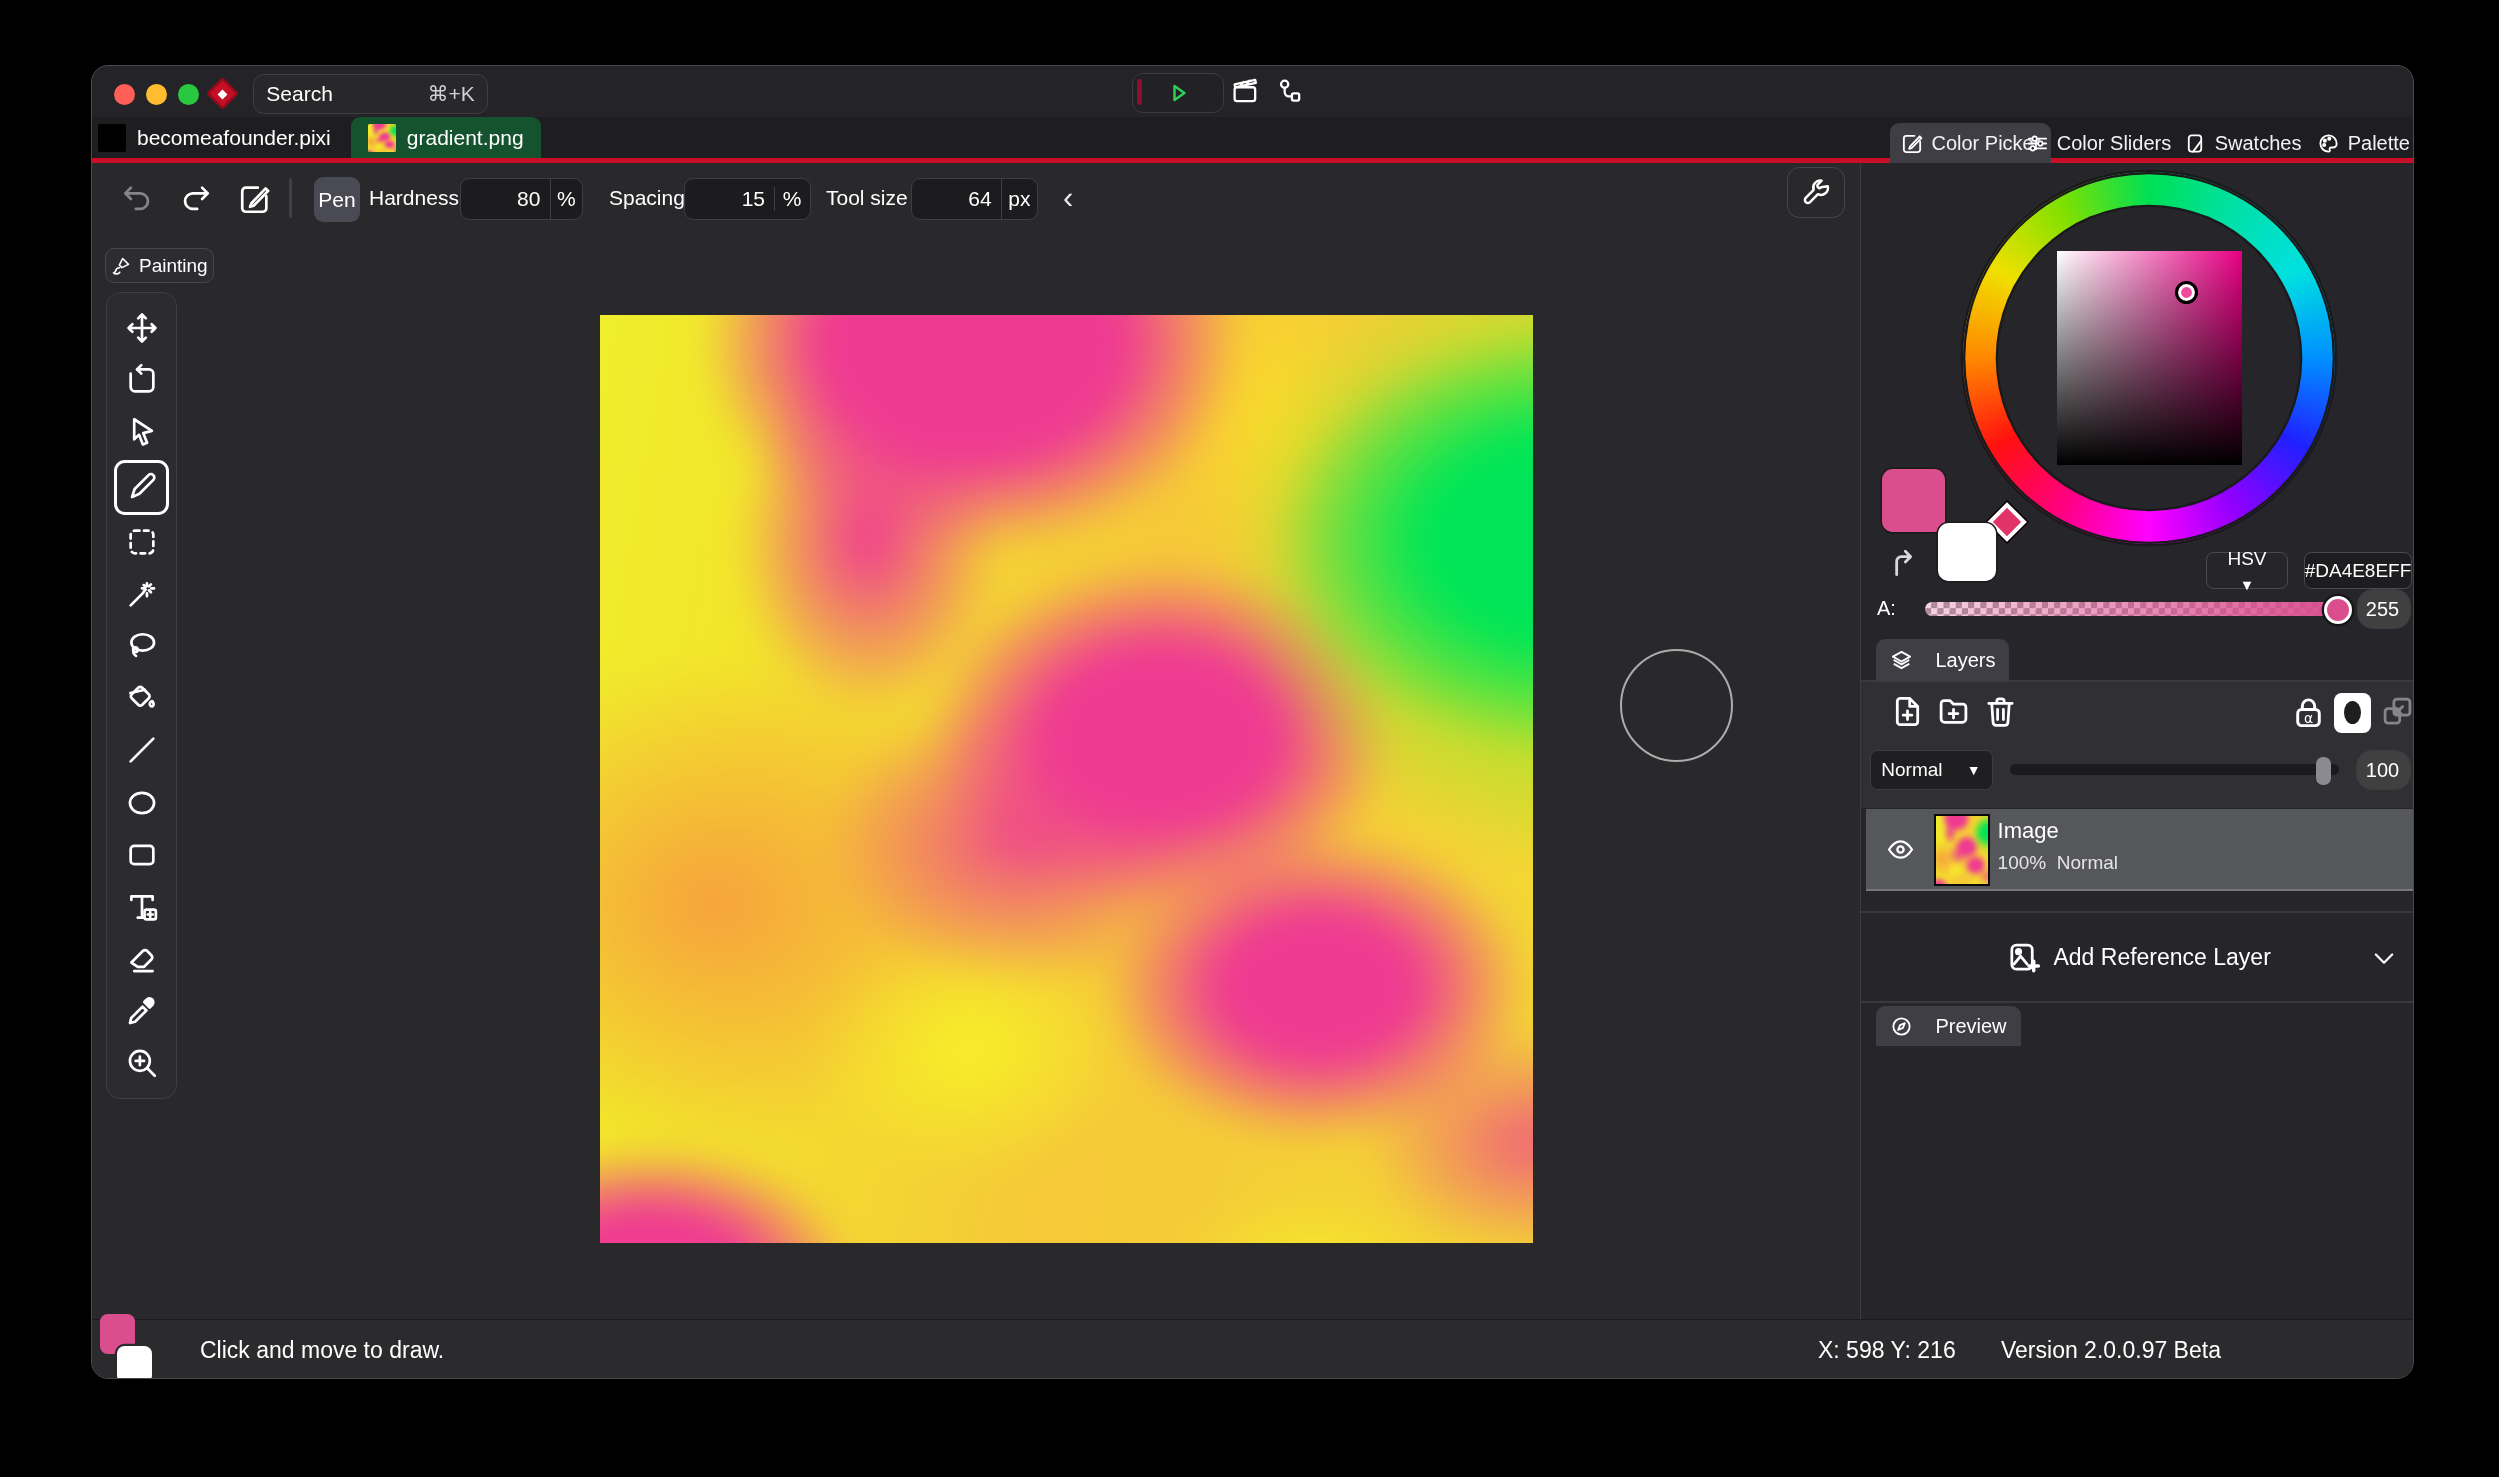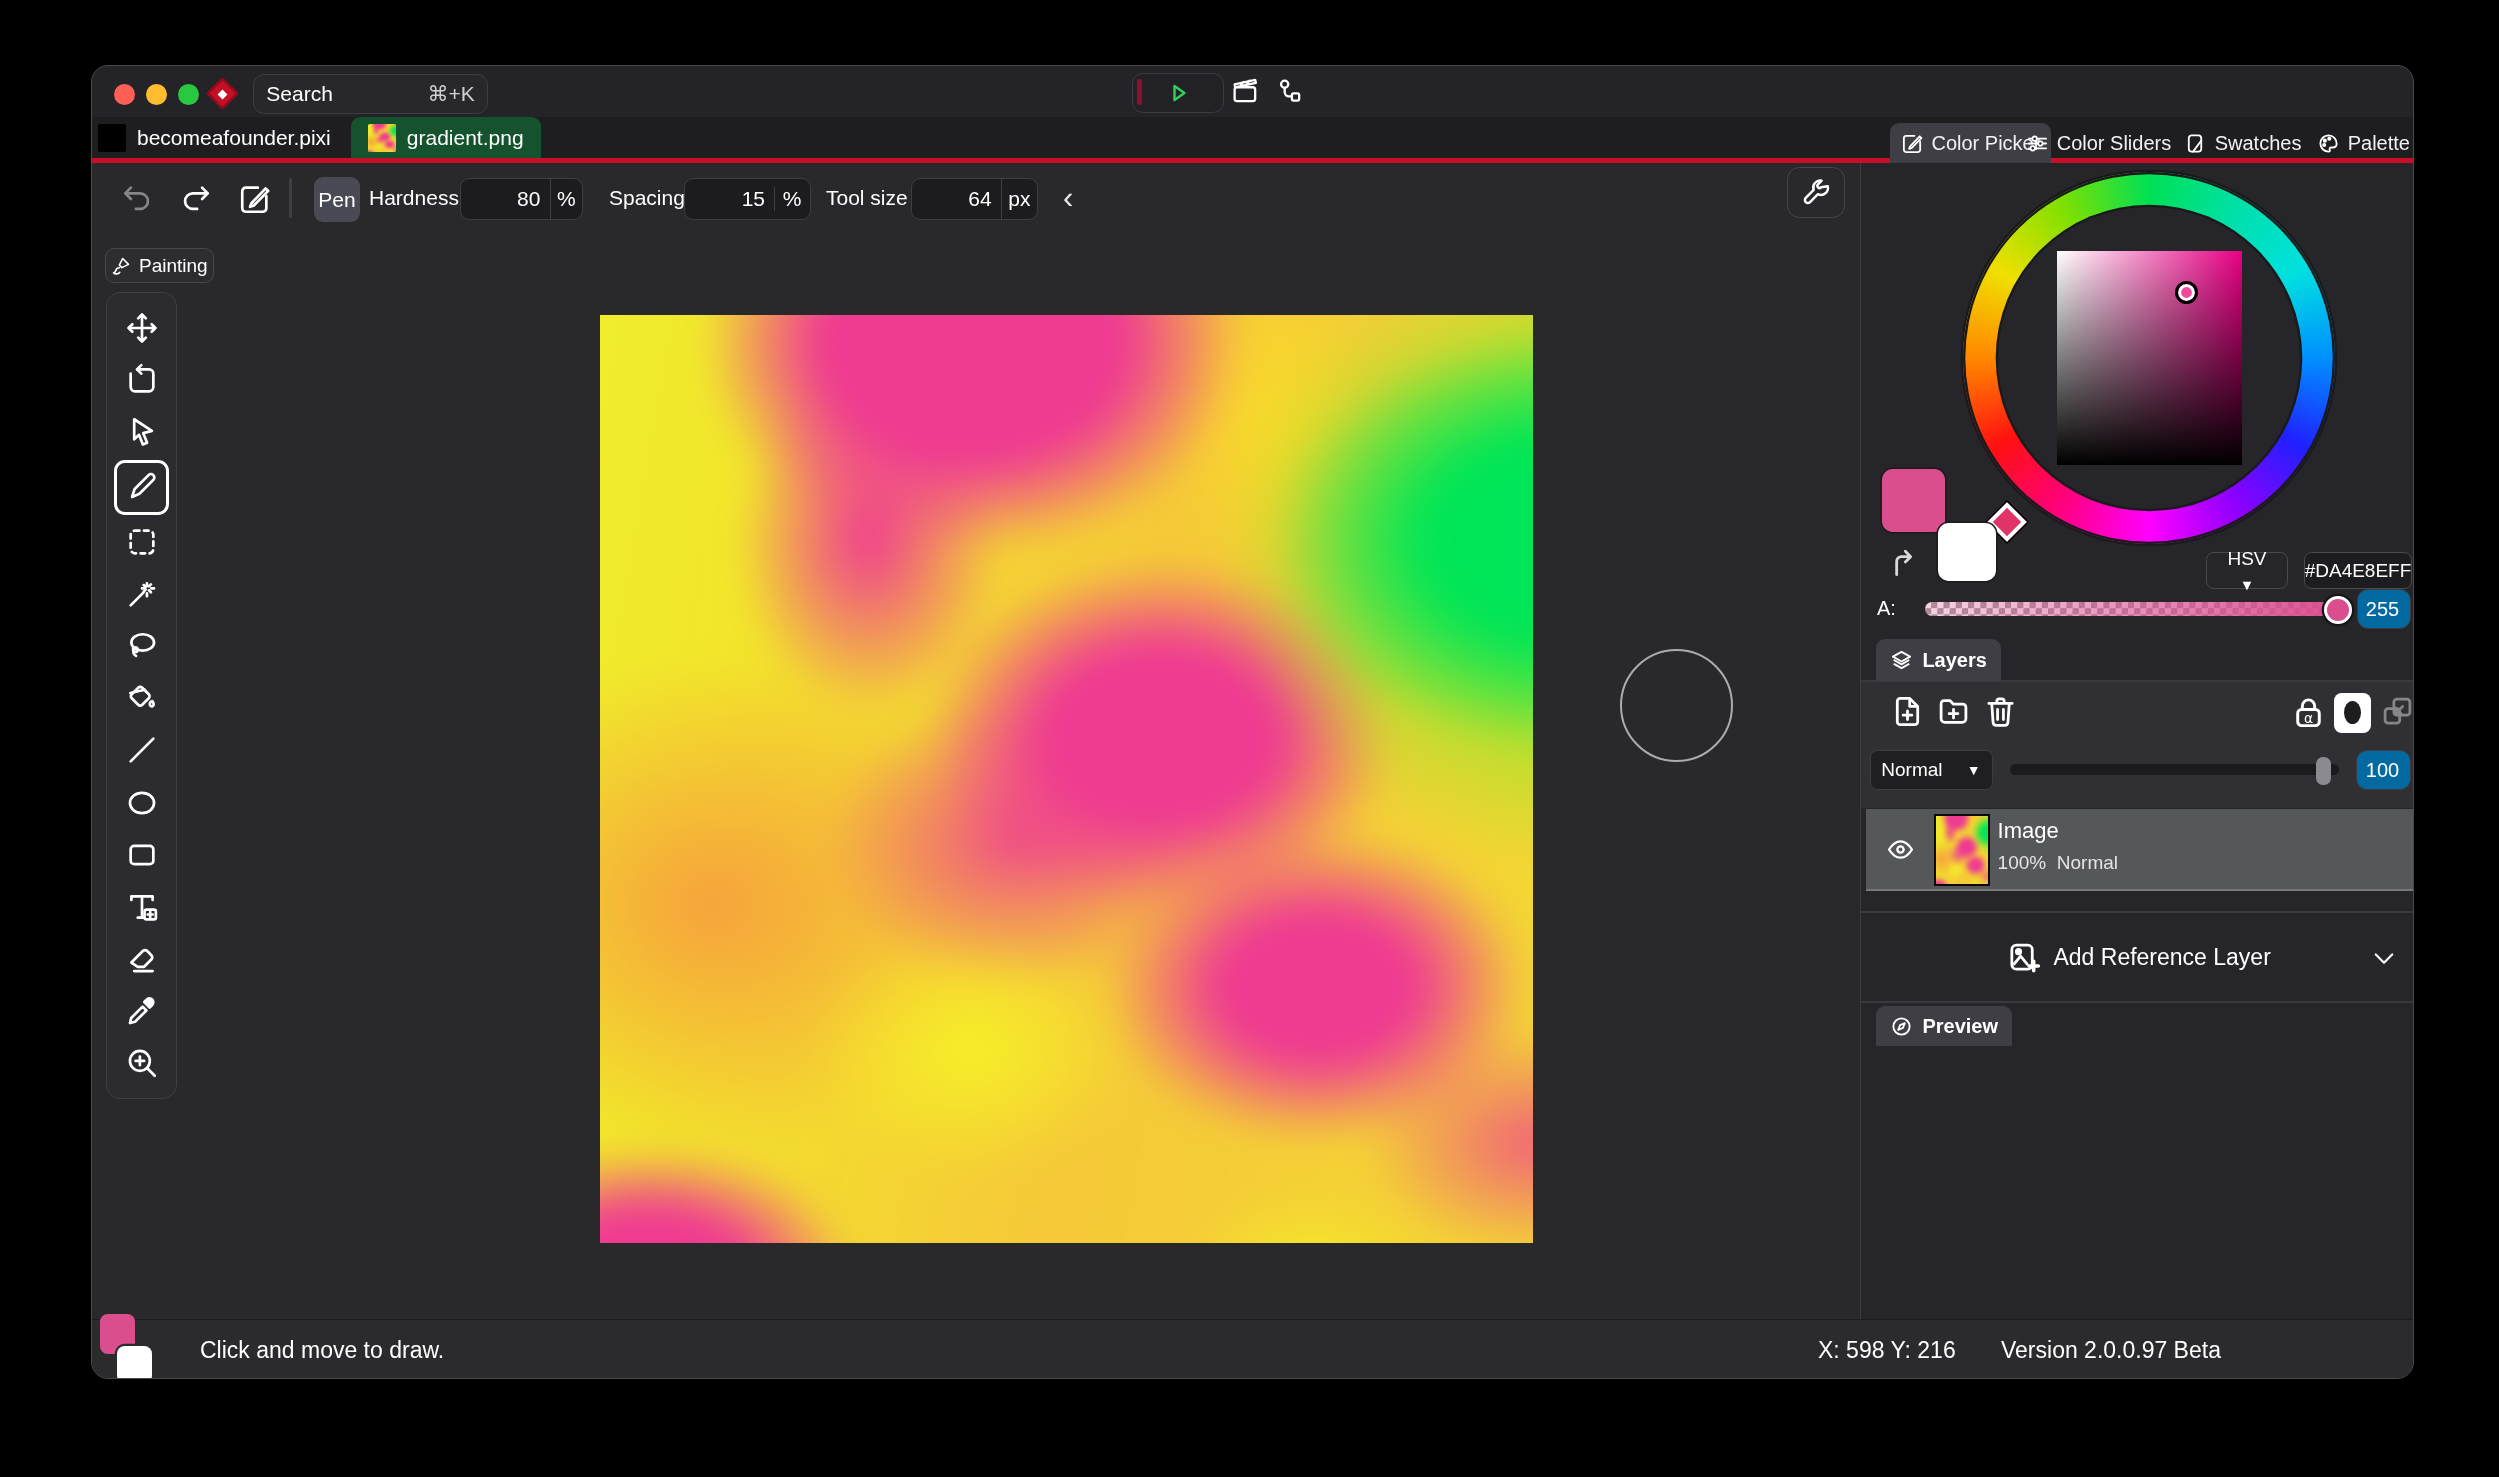--- a/index.html
+++ b/index.html
@@ -100,30 +100,30 @@
   .alpha-track{position:absolute;left:64px;top:439px;width:422px;height:14px;border-radius:7px;overflow:hidden;
      background-color:#fff;
      background-image:linear-gradient(to right,rgba(218,78,142,.25),rgba(218,78,142,1)),
        linear-gradient(45deg,#9a9a9a 25%,transparent 25%,transparent 75%,#9a9a9a 75%),
        linear-gradient(45deg,#9a9a9a 25%,transparent 25%,transparent 75%,#9a9a9a 75%);
      background-size:100% 100%,12.3px 12.3px,12.3px 12.3px;background-position:0 0,0 0,6.2px 6.2px;}
   .alpha-knob{position:absolute;left:463px;top:433px;width:28px;height:28px;border-radius:50%;
      background:#da4e8e;border:3.8px solid #fff;box-shadow:0 0 0 2.3px #151517;box-sizing:border-box;}
   .hr{position:absolute;left:0;width:555px;height:1.5px;background:#3a3a3e;}
   .sec-tab{position:absolute;left:15.4px;height:42px;background:#3e3e44;border-radius:9.2px 9.2px 0 0;
-     display:flex;align-items:center;gap:9px;padding:0 14px;font-size:20px;font-weight:bold;}
+     display:flex;align-items:center;gap:22px;padding:0 14px;font-size:20px;}
   .sec-tab svg{width:23px;height:23px;}
   .mask-btn{position:absolute;width:37px;height:40px;background:#fff;border-radius:7.7px;
      display:flex;align-items:center;justify-content:center;}
   .dropdown{position:absolute;height:40px;background:#1f1f22;border:1.5px solid #3c3c41;border-radius:7.7px;
      box-sizing:border-box;display:flex;align-items:center;justify-content:space-between;
      padding:0 10.8px;font-size:19px;}
   .slider-track{position:absolute;height:10.8px;background:#1b1b1d;border-radius:5.4px;}
   .slider-handle{position:absolute;width:15.4px;height:28px;background:#8a8a90;border-radius:7px;}
-  .valbox{position:absolute;height:40px;background:#0369a1;border:1.5px solid #3c3c41;border-radius:11px;
+  .valbox{position:absolute;height:40px;background:#404040;border:1.5px solid #3c3c41;border-radius:16px;
      box-sizing:border-box;display:flex;align-items:center;justify-content:flex-end;
      padding-right:10.8px;font-size:20px;}
   .layer-row{position:absolute;left:4.6px;top:646px;width:548px;height:82px;background:#56575b;
      border-bottom:2.3px solid #77787c;box-sizing:border-box;}
   .ref-row{position:absolute;left:0;top:750px;width:555px;height:89px;display:flex;
      align-items:center;justify-content:center;gap:12.3px;font-size:23px;}
   .chip{border:1.5px solid #4a4a4f;border-radius:7.7px;padding:3.1px 10.8px;font-size:19px;color:#e8e8ea;}
   .checker-ic{width:35px;height:35px;border-radius:7.7px;overflow:hidden;
      background-image:linear-gradient(45deg,#84848a 25%,#4a4a4e 25%,#4a4a4e 75%,#84848a 75%),
        linear-gradient(45deg,#84848a 25%,#4a4a4e 25%,#4a4a4e 75%,#84848a 75%);

